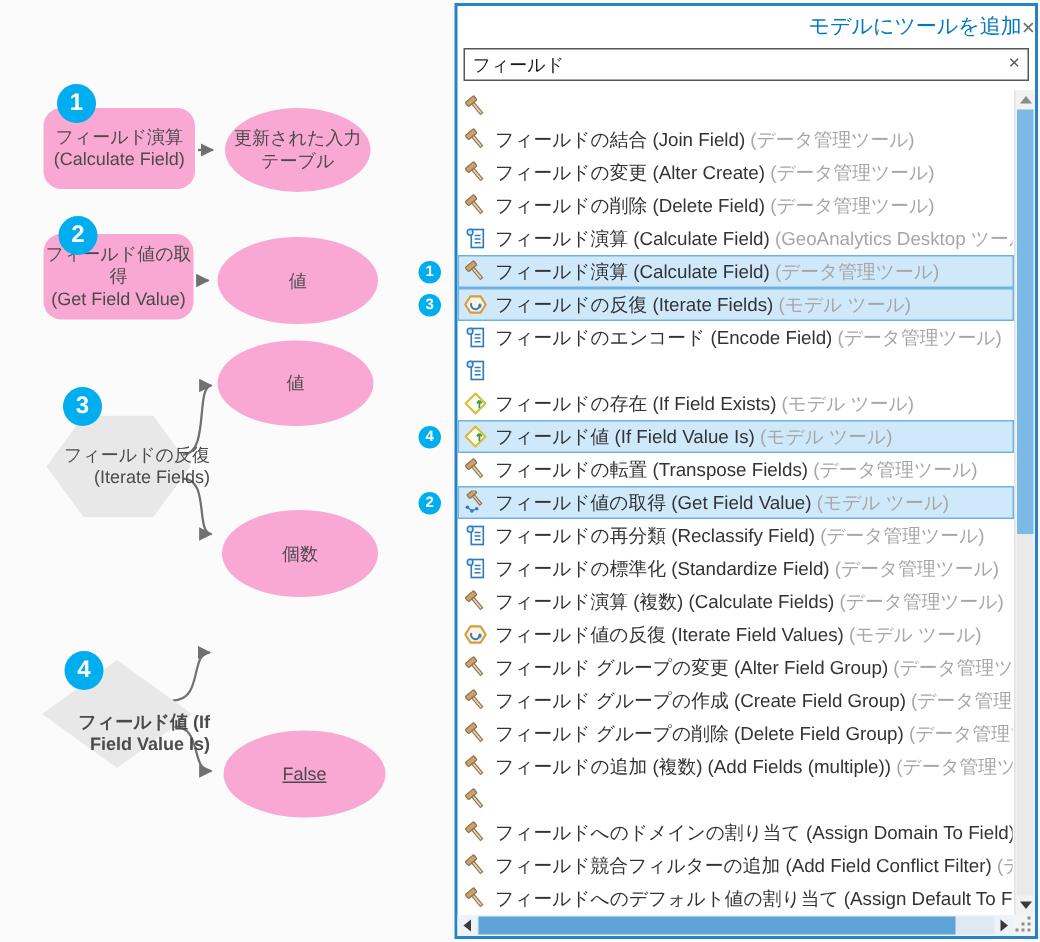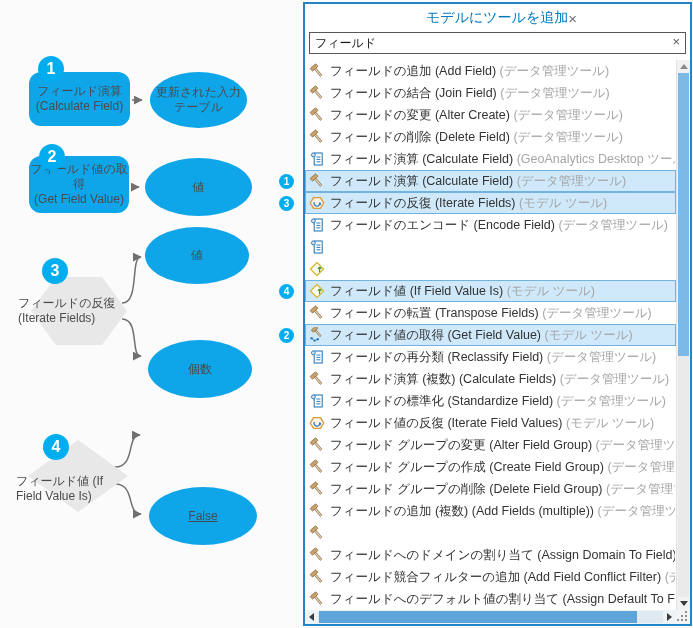--- a/index.html
+++ b/index.html
@@ -6,39 +6,39 @@
   body{
     width:693px;height:628px;background:#fafafa;overflow:hidden;
     font-family:"Liberation Sans","DejaVu Sans",sans-serif;
     -webkit-font-smoothing:antialiased;
   }
   .root{position:relative;width:693px;height:628px;background:#fbfbfb;}
 
   
   .stage{position:absolute;left:0;top:0;width:303px;height:628px;}
   .arrows{position:absolute;left:0;top:0;pointer-events:none;}
-  .node{position:absolute;background:#0ea5e9;color:#4b4b4b;font-size:12px;line-height:1.25;
+  .node{position:absolute;background:#f9a8d4;color:#4b4b4b;font-size:12px;line-height:1.25;
         display:flex;align-items:center;justify-content:center;text-align:center;
         white-space:pre-line;}
   .node.rect{border-radius:12px;}
   .node.ellipse{border-radius:50%;}
   .shape-hex{position:absolute;background:#e8e8e8;
         clip-path:polygon(26% 0,74% 0,100% 50%,74% 100%,26% 100%,0 50%);}
   .shape-diamond{position:absolute;background:#e8e8e8;
         clip-path:polygon(50% 0,100% 50%,50% 100%,0 50%);}
   .shape-label{position:absolute;color:#4b4b4b;font-size:12px;line-height:1.25;
-        text-align:left;white-space:pre-line;}
+        text-align:right;white-space:pre-line;}
   .badge-big{position:absolute;width:26px;height:26px;border-radius:50%;background:#00aeef;
         color:#fff;font-size:16px;font-weight:bold;display:flex;align-items:center;
         justify-content:center;z-index:4;}
 
   
   .panel{position:absolute;left:303px;top:2px;width:389px;height:624px;background:#fff;
         border:2px solid #2484c6;box-sizing:border-box;}
-  .panel-header{height:28px;display:flex;align-items:center;justify-content:center;
+  .panel-header{height:28px;display:flex;align-items:center;justify-content:flex-end;
         padding:0 0 0 8px;}
   .panel-title{color:#0079c1;font-size:14px;}
   .close-x{color:#707070;font-size:15px;cursor:pointer;line-height:1;}
   .search-wrap{position:relative;margin:0 4px 0 4px;height:24px;}
   .search-input{width:100%;height:22px;box-sizing:border-box;border:1px solid #575757;
         padding:2px 20px 2px 5px;font-size:12px;color:#1a1a1a;background:#fff;outline:none;
         font-family:"Liberation Sans","DejaVu Sans",sans-serif;border-radius:0;}
   .clear-x{position:absolute;right:6px;top:3px;color:#5a5a5a;font-size:13px;cursor:pointer;line-height:1;}
 
   .list{position:absolute;left:0;top:56px;width:371px;height:550px;overflow:visible;}
@@ -113,21 +113,21 @@
     <div class="badge-big" style="left:39px;top:144px;">2</div>
 
     <div class="shape-hex" style="left:31px;top:277px;width:96px;height:68px;"></div>
     <div class="shape-label" style="left:18px;top:296px;width:122px;">フィールドの反復
 (Iterate Fields)</div>
     <div class="node ellipse" style="left:145px;top:227px;width:104px;height:57px;">値</div>
     <div class="node ellipse" style="left:148px;top:340px;width:104px;height:58px;">個数</div>
     <div class="badge-big" style="left:42px;top:258px;">3</div>
 
     <div class="shape-diamond" style="left:28px;top:440px;width:100px;height:72px;"></div>
-    <div class="shape-label" style="left:16px;top:474px;width:124px;">フィールド値 (If
+    <div class="shape-label" style="left:16px;top:474px;width:124px;font-weight:bold;">フィールド値 (If
 Field Value Is)</div>
     <div class="node ellipse" style="left:149px;top:487px;width:108px;height:58px;text-decoration:underline;">False</div>
     <div class="badge-big" style="left:43px;top:434px;">4</div>
   </div>
 
   <div class="panel">
     <div class="panel-header">
       <span class="panel-title">モデルにツールを追加</span>
       <span class="close-x">×</span>
     </div>
@@ -139,21 +139,20 @@
     <div class="list" id="tool-list">
         <div class="tool-row">
           <span class="tool-icon">
             <svg width="16" height="16" viewBox="0 0 16 16">
               <g transform="rotate(-40 8 8)">
                 <rect x="4.3" y="1.6" width="7.4" height="3.6" rx="0.8" fill="#c9a36b" stroke="#8f734a" stroke-width="0.8"></rect>
                 <rect x="7.1" y="5.2" width="1.9" height="9" fill="#e7d6b4" stroke="#8f734a" stroke-width="0.8"></rect>
               </g>
             </svg>
           </span>
-          <span class="tool-text"><span class="tool-name">フィールドの追加 (Add Field) </span><span class="tool-cat">(データ管理ツール)</span></span>
         </div>
         <div class="tool-row">
           <span class="tool-icon">
             <svg width="16" height="16" viewBox="0 0 16 16">
               <g transform="rotate(-40 8 8)">
                 <rect x="4.3" y="1.6" width="7.4" height="3.6" rx="0.8" fill="#c9a36b" stroke="#8f734a" stroke-width="0.8"></rect>
                 <rect x="7.1" y="5.2" width="1.9" height="9" fill="#e7d6b4" stroke="#8f734a" stroke-width="0.8"></rect>
               </g>
             </svg>
           </span>
@@ -233,20 +232,21 @@
             </svg>
           </span>
         </div>
         <div class="tool-row">
           <span class="tool-icon">
             <svg width="16" height="16" viewBox="0 0 16 16">
               <path d="M8 1.4 L14.6 8 L8 14.6 L1.4 8 Z" fill="#fffdf0" stroke="#d8bc3c" stroke-width="1.4" stroke-linejoin="round"></path>
               <path d="M10.6 11.2 V6 M10.6 6 l-1.7 1.9 M10.6 6 l1.7 1.9" fill="none" stroke="#3f9c3f" stroke-width="1.2"></path>
             </svg>
           </span>
+          <span class="tool-text"><span class="tool-name">フィールドの存在 (If Field Exists) </span><span class="tool-cat">(モデル ツール)</span></span>
         </div>
         <div class="tool-row hl">
           <span class="row-badge">4</span>
           <span class="tool-icon">
             <svg width="16" height="16" viewBox="0 0 16 16">
               <path d="M8 1.4 L14.6 8 L8 14.6 L1.4 8 Z" fill="#fffdf0" stroke="#d8bc3c" stroke-width="1.4" stroke-linejoin="round"></path>
               <path d="M10.6 11.2 V6 M10.6 6 l-1.7 1.9 M10.6 6 l1.7 1.9" fill="none" stroke="#3f9c3f" stroke-width="1.2"></path>
             </svg>
           </span>
           <span class="tool-text"><span class="tool-name">フィールド値 (If Field Value Is) </span><span class="tool-cat">(モデル ツール)</span></span>
@@ -284,37 +284,37 @@
               <rect x="5.2" y="2" width="8" height="12" fill="#fff" stroke="#2e7cbe" stroke-width="1.1"></rect>
               <ellipse cx="4.4" cy="3.9" rx="1.9" ry="2" fill="#cfe6f7" stroke="#2e7cbe" stroke-width="1"></ellipse>
               <path d="M7.4 6 h4 M7.4 8.4 h4 M7.4 10.8 h4" stroke="#2e7cbe" stroke-width="1"></path>
             </svg>
           </span>
           <span class="tool-text"><span class="tool-name">フィールドの再分類 (Reclassify Field) </span><span class="tool-cat">(データ管理ツール)</span></span>
         </div>
         <div class="tool-row">
           <span class="tool-icon">
             <svg width="16" height="16" viewBox="0 0 16 16">
-              <g transform="rotate(-40 8 8)">
-                <rect x="4.3" y="1.6" width="7.4" height="3.6" rx="0.8" fill="#c9a36b" stroke="#8f734a" stroke-width="0.8"></rect>
-                <rect x="7.1" y="5.2" width="1.9" height="9" fill="#e7d6b4" stroke="#8f734a" stroke-width="0.8"></rect>
-              </g>
-            </svg>
-          </span>
-          <span class="tool-text"><span class="tool-name">フィールド演算 (複数) (Calculate Fields) </span><span class="tool-cat">(データ管理ツール)</span></span>
-        </div>
-        <div class="tool-row">
-          <span class="tool-icon">
-            <svg width="16" height="16" viewBox="0 0 16 16">
               <rect x="5.2" y="2" width="8" height="12" fill="#fff" stroke="#2e7cbe" stroke-width="1.1"></rect>
               <ellipse cx="4.4" cy="3.9" rx="1.9" ry="2" fill="#cfe6f7" stroke="#2e7cbe" stroke-width="1"></ellipse>
               <path d="M7.4 6 h4 M7.4 8.4 h4 M7.4 10.8 h4" stroke="#2e7cbe" stroke-width="1"></path>
             </svg>
           </span>
           <span class="tool-text"><span class="tool-name">フィールドの標準化 (Standardize Field) </span><span class="tool-cat">(データ管理ツール)</span></span>
+        </div>
+        <div class="tool-row">
+          <span class="tool-icon">
+            <svg width="16" height="16" viewBox="0 0 16 16">
+              <g transform="rotate(-40 8 8)">
+                <rect x="4.3" y="1.6" width="7.4" height="3.6" rx="0.8" fill="#c9a36b" stroke="#8f734a" stroke-width="0.8"></rect>
+                <rect x="7.1" y="5.2" width="1.9" height="9" fill="#e7d6b4" stroke="#8f734a" stroke-width="0.8"></rect>
+              </g>
+            </svg>
+          </span>
+          <span class="tool-text"><span class="tool-name">フィールド演算 (複数) (Calculate Fields) </span><span class="tool-cat">(データ管理ツール)</span></span>
         </div>
         <div class="tool-row">
           <span class="tool-icon">
             <svg width="16" height="16" viewBox="0 0 16 16">
               <path d="M4.6 2.6 h6.8 L14.8 8 l-3.4 5.4 H4.6 L1.2 8 Z" fill="#fbf3e4" stroke="#d89b3e" stroke-width="1.4" stroke-linejoin="round"></path>
               <path d="M5.3 7 a2.9 2.9 0 1 0 5.4 0.4" fill="none" stroke="#2e7cbe" stroke-width="1.3"></path>
               <path d="M9.6 8.6 l2.6 -0.8 -0.6 2.6 Z" fill="#2e7cbe"></path>
             </svg>
           </span>
           <span class="tool-text"><span class="tool-name">フィールド値の反復 (Iterate Field Values) </span><span class="tool-cat">(モデル ツール)</span></span>

